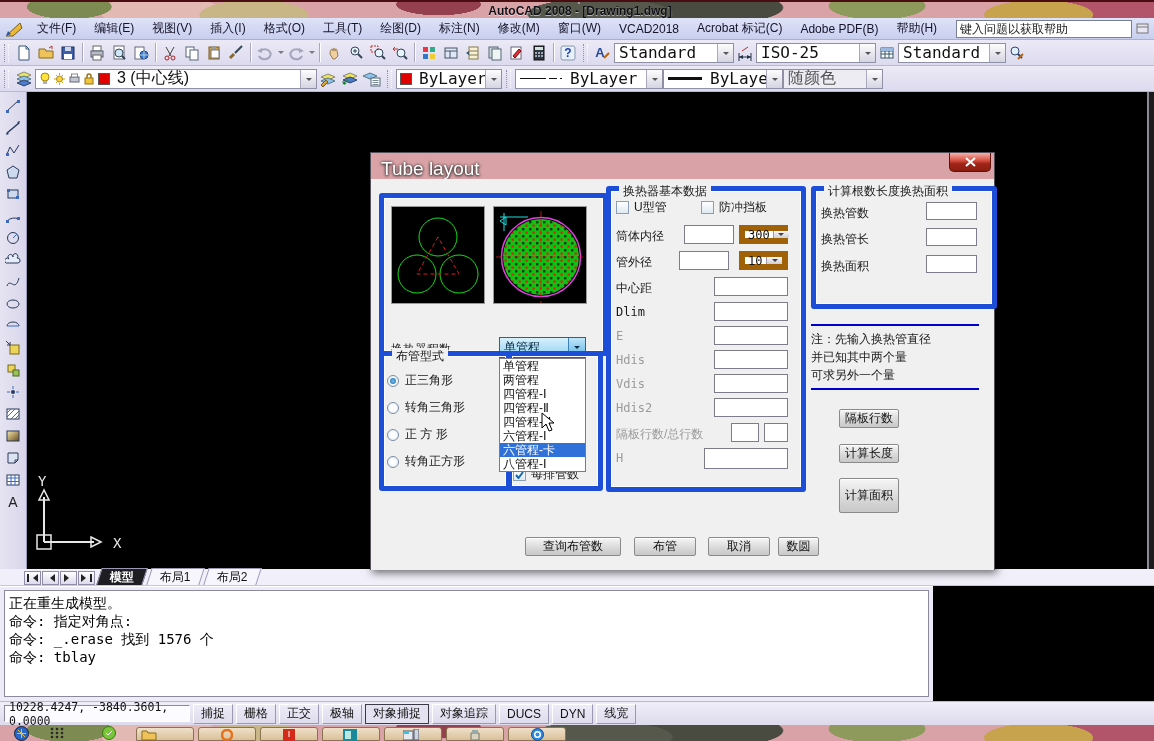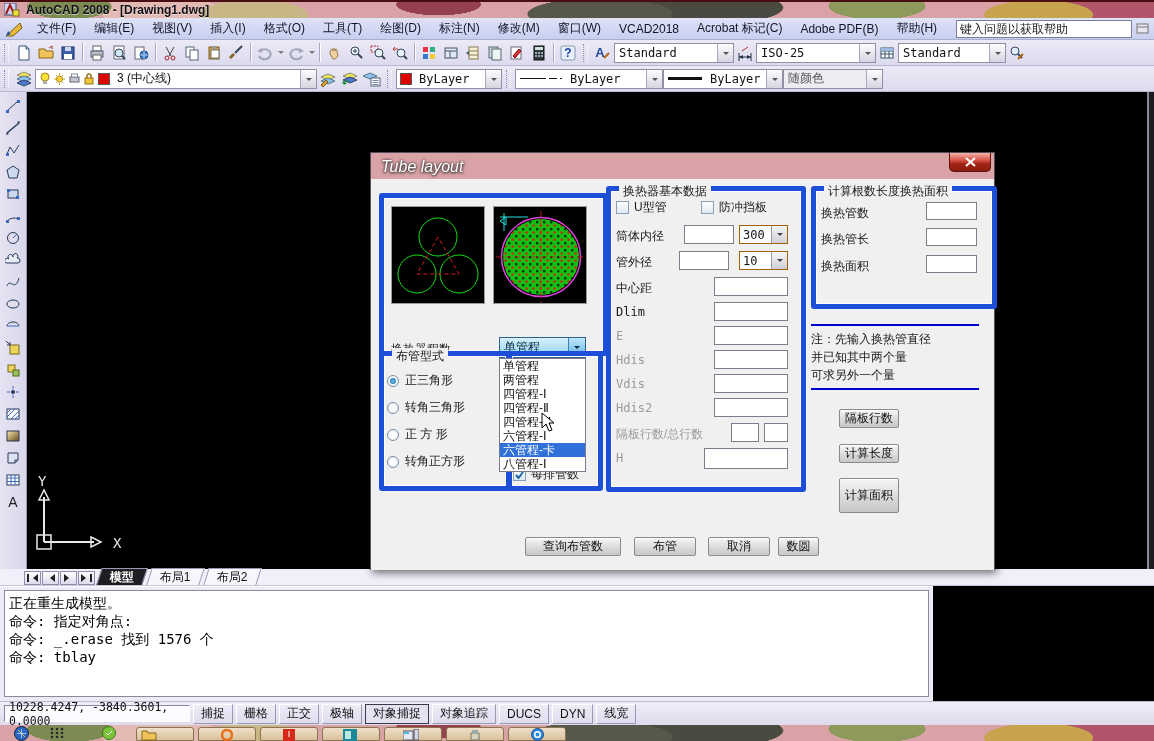--- a/index.html
+++ b/index.html
@@ -12,42 +12,42 @@
     radial-gradient(ellipse 90px 26px at 22% 85%,#c9b687 0 60%,transparent 61%),
     radial-gradient(ellipse 70px 18px at 38% 15%,#94404e 0 60%,transparent 61%),
     radial-gradient(ellipse 120px 26px at 52% 75%,#55584a 0 60%,transparent 61%),
     radial-gradient(ellipse 150px 30px at 60% 35%,#4a4b40 0 60%,transparent 61%),
     radial-gradient(ellipse 80px 22px at 76% 25%,#8d9a5c 0 60%,transparent 61%),
     radial-gradient(ellipse 90px 24px at 90% 80%,#c7a34e 0 60%,transparent 61%),
     radial-gradient(ellipse 100px 28px at 14% 65%,#e3b9b3 0 60%,transparent 61%),
     radial-gradient(ellipse 90px 24px at 97% 30%,#b2556a 0 60%,transparent 61%);}
   
   #titlebar{left:0;top:0;width:1154px;height:18px;border-top:2px solid #4a0d12;
-    display:flex;align-items:center;box-sizing:border-box;}
+    display:flex;align-items:center;box-sizing:border-box;flex-direction:column;}
   #titlebar .ttl{margin-left:6px;font-size:12px;font-weight:bold;color:#101018;
     text-shadow:0 1px 0 rgba(255,255,255,.55);}
   #menubar{left:0;top:18px;width:1154px;height:22px;background:linear-gradient(#dfe3f8,#c8cfee);
     display:flex;align-items:center;border-bottom:1px solid #aab0d0;box-sizing:border-box;}
   .menu-item{padding:0 9px;color:#14142a;white-space:nowrap;cursor:default;}
   #helpbox{margin-left:auto;margin-right:4px;display:flex;align-items:center;}
   #helpbox input{width:168px;height:16px;border:1px solid #7a7f96;font-size:12px;
     font-family:inherit;padding:0 3px;color:#222;}
   #helpbox input::placeholder{color:#222;opacity:1;}
   .tbrow{left:0;width:1154px;height:26px;background:linear-gradient(#eceaf6,#dcdaee);
     display:flex;align-items:center;border-bottom:1px solid #b9b7d2;box-sizing:border-box;}
   #tb1{top:40px;} #tb2{top:66px;}
   .grip{width:3px;height:18px;border-left:1px dotted #8f8db4;border-right:1px dotted #fff;margin:0 4px;}
   .sep{width:1px;height:19px;background:#a9a7c6;margin:0 3px;box-shadow:1px 0 0 #fff;}
   .tbtn{width:22px;height:22px;display:flex;align-items:center;justify-content:center;flex:none;}
   .tbtn.gray{opacity:.45;}
   .dd{width:9px;height:22px;display:flex;align-items:center;justify-content:center;opacity:.6;}
   .tri{width:0;height:0;border:3px solid transparent;border-top-color:#333;margin-top:3px;}
   .combo{height:20px;background:#fff;border:1px solid #8f8fa5;display:flex;align-items:center;
     box-sizing:border-box;flex:none;}
-  .combo .txt{flex:1;padding:0 4px;white-space:nowrap;overflow:hidden;font-size:12px;color:#111;}
+  .combo .txt{flex:1;padding:0 4px;white-space:nowrap;overflow:hidden;font-size:16px;color:#111;}
   .combo .cbtn{width:15px;height:100%;background:linear-gradient(#fdfdfd,#d5d4e2);
     border-left:1px solid #a9a9bd;display:flex;align-items:center;justify-content:center;flex:none;}
   .combo .cbtn .tri{margin-top:5px;border-top-color:#555;}
   .mono{font-family:"DejaVu Sans Mono","Liberation Mono",monospace;}
   .chip{width:10px;height:10px;background:#e00000;border:1px solid #555;margin:0 3px;flex:none;}
   .lt-sample{display:flex;align-items:center;gap:3px;margin:0 4px;flex:none;}
   .lt-sample i{background:#111;height:1px;display:block;}
   
   #main{left:0;top:92px;width:1154px;height:477px;background:#000;}
   #drawbar{left:0;top:0;width:27px;height:477px;background:linear-gradient(90deg,#e6e4f2,#d8d6ea);
@@ -81,32 +81,32 @@
     border:1px solid;border-color:#fff #9a98b0 #9a98b0 #fff;background:transparent;white-space:nowrap;}
   .stbtn.pressed{border:1px solid #3a3a46;background:#e4e2f0;}
   
   #taskbar{left:0;top:725px;width:1154px;height:16px;}
   .taskbtn{position:absolute;top:2px;height:14px;border-radius:3px 3px 0 0;
     background:linear-gradient(#efe0c8,#d9c09a);border:1px solid #8a7450;box-sizing:border-box;}
   
   #dialog{left:370px;top:152px;width:625px;height:418px;border:1px solid #55505a;
     box-shadow:2px 3px 8px rgba(0,0,0,.55);box-sizing:border-box;}
   #dlg-title{left:0;top:0;width:623px;height:26px;}
-  #dlg-title .ttl{position:absolute;left:10px;top:5px;color:#fff;font-size:16px;
-    text-shadow:0 1px 3px #222,0 0 3px #333;font-style:italic;}
+  #dlg-title .ttl{position:absolute;left:10px;top:5px;color:#fff;font-size:19px;
+    text-shadow:0 1px 3px #222,0 0 3px #333;}
   #dlg-close{left:578px;top:0px;width:42px;height:19px;border:1px solid #5d120b;border-top:none;
     border-radius:0 0 5px 5px;background:linear-gradient(#f3b4aa,#d85245 40%,#a02417 60%,#8a1d10);
     display:flex;align-items:center;justify-content:center;box-sizing:border-box;}
   #dlg-body{left:0;top:26px;width:623px;height:391px;background:#f0f0f0;}
   .gbox{position:absolute;border:5px solid #1d4ed8;border-radius:3px;box-shadow:inset 0 0 0 1px #fdfdfd;}
   .gbox .gtitle{position:absolute;left:8px;top:-8px;background:#f0f0f0;padding:0 4px;color:#1a1a1a;white-space:nowrap;}
   .dlbl{position:absolute;color:#1a1a1a;white-space:nowrap;}
   .dlbl.dis{color:#9b9b9b;}
   .dinput{position:absolute;background:#fff;border:1px solid #7c7c8a;box-sizing:border-box;}
-  .dcombo-s{position:absolute;height:19px;background:#fff;border:1px solid #a16207;display:flex;align-items:center;box-sizing:border-box;}
+  .dcombo-s{position:absolute;height:19px;background:#fff;border:6px solid #a16207;display:flex;align-items:center;box-sizing:border-box;}
   .dcombo-s .txt{flex:1;padding:0 3px;font-size:12px;color:#111;}
   .dcombo-s .cbtn{width:15px;height:100%;background:linear-gradient(#f6f6f6,#cfcfd6);border-left:1px solid #9a9aa8;
     display:flex;align-items:center;justify-content:center;flex:none;}
   .radio{position:absolute;display:flex;align-items:center;gap:6px;color:#1a1a1a;}
   .rdot{width:12px;height:12px;border-radius:50%;border:1px solid #7b8ea2;background:radial-gradient(#fff 30%,#dce9f5);
     display:flex;align-items:center;justify-content:center;flex:none;box-sizing:border-box;}
   .rdot i{width:6px;height:6px;border-radius:50%;background:radial-gradient(#6ec0ef,#1c66a8);display:none;}
   .radio.sel .rdot i{display:block;}
   .chk{position:absolute;display:flex;align-items:center;gap:5px;color:#1a1a1a;}
   .cbox{width:13px;height:13px;border:1px solid #8ba0b5;background:linear-gradient(#fefefe,#dfeaf3);

